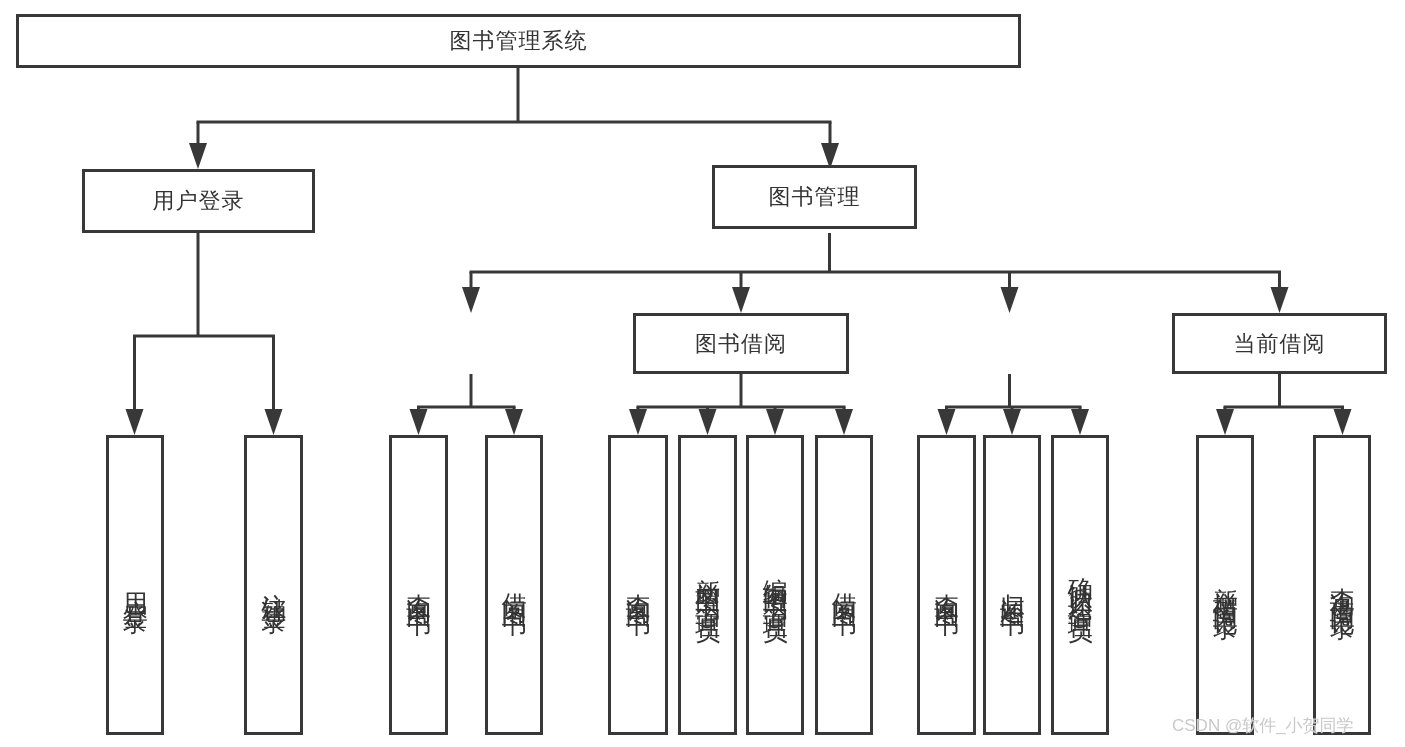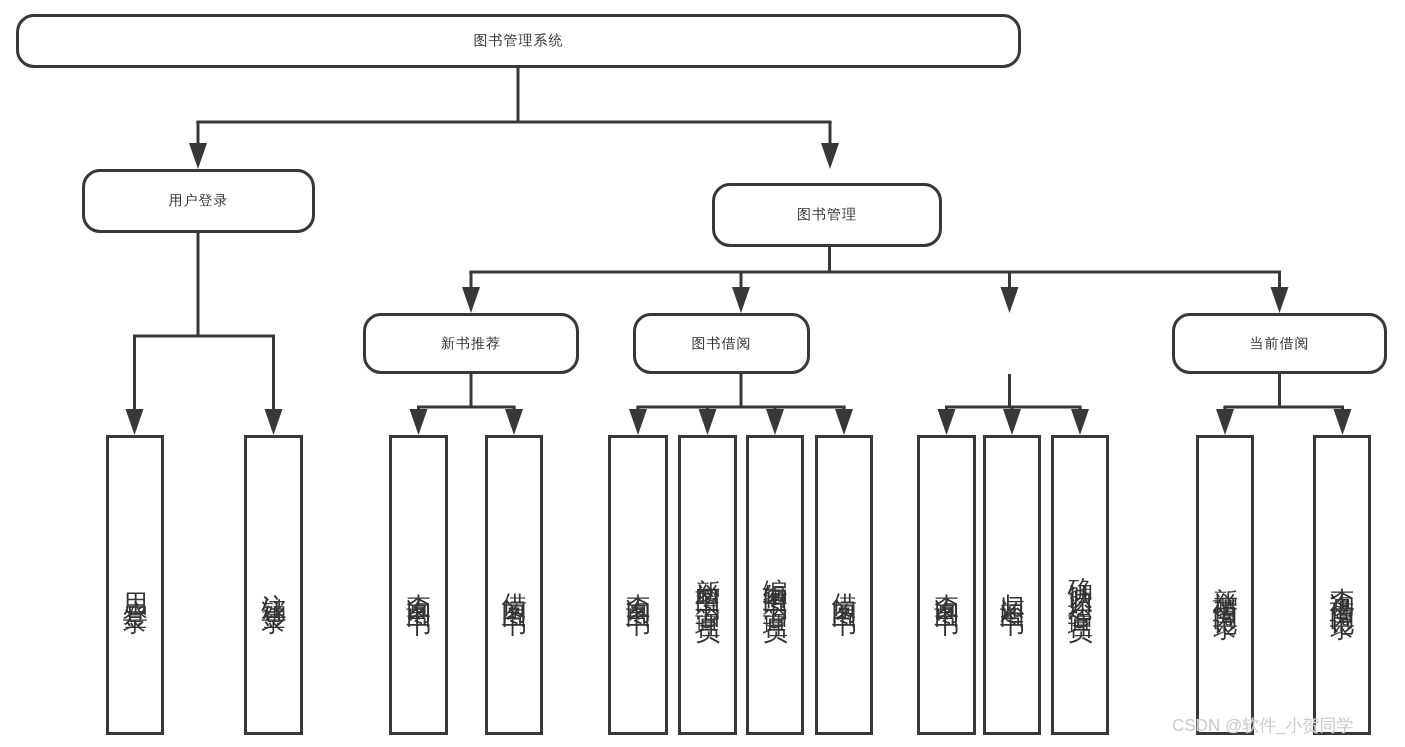--- a/index.html
+++ b/index.html
@@ -20,21 +20,21 @@
   .node {
     position: absolute;
     box-sizing: border-box;
     background: #ffffff;
     border: 3px solid #383838;
     display: flex;
     align-items: center;
     justify-content: center;
     text-align: center;
   }
-  .hnode { font-size: 14px; letter-spacing: 1px; border-radius: 18px; }
+  .hnode { font-size: 22px; letter-spacing: 1px; }
   .vnode .vtext {
     writing-mode: vertical-rl;
     text-orientation: mixed;
     font-size: 25px;
     line-height: 1.1;
     letter-spacing: 6px;
   }
   .watermark {
     position: absolute;
     left: 1172px;
@@ -117,28 +117,25 @@
     </g>
   </svg>
 
   <div class="node hnode" style="left:16px;top:14px;width:1005px;height:54px">
     <span>图书管理系统</span>
   </div>
 
   <div class="node hnode" style="left:82px;top:169px;width:233px;height:64px">
     <span>用户登录</span>
   </div>
-  <div class="node hnode" style="left:712px;top:183px;width:230px;height:64px">
+  <div class="node hnode" style="left:712px;top:165px;width:205px;height:64px">
     <span>图书管理</span>
   </div>
 
-  <div class="node hnode" style="left:363px;top:313px;width:216px;height:61px">
-    <span>新书推荐</span>
-  </div>
-  <div class="node hnode" style="left:633px;top:313px;width:177px;height:61px">
+  <div class="node hnode" style="left:633px;top:313px;width:216px;height:61px">
     <span>图书借阅</span>
   </div>
   <div class="node hnode" style="left:1172px;top:313px;width:215px;height:61px">
     <span>当前借阅</span>
   </div>
 
   <div class="node vnode" style="left:106px;top:435px;width:58px;height:300px">
     <span class="vtext">用户登录</span>
   </div>
   <div class="node vnode" style="left:244px;top:435px;width:59px;height:300px">

